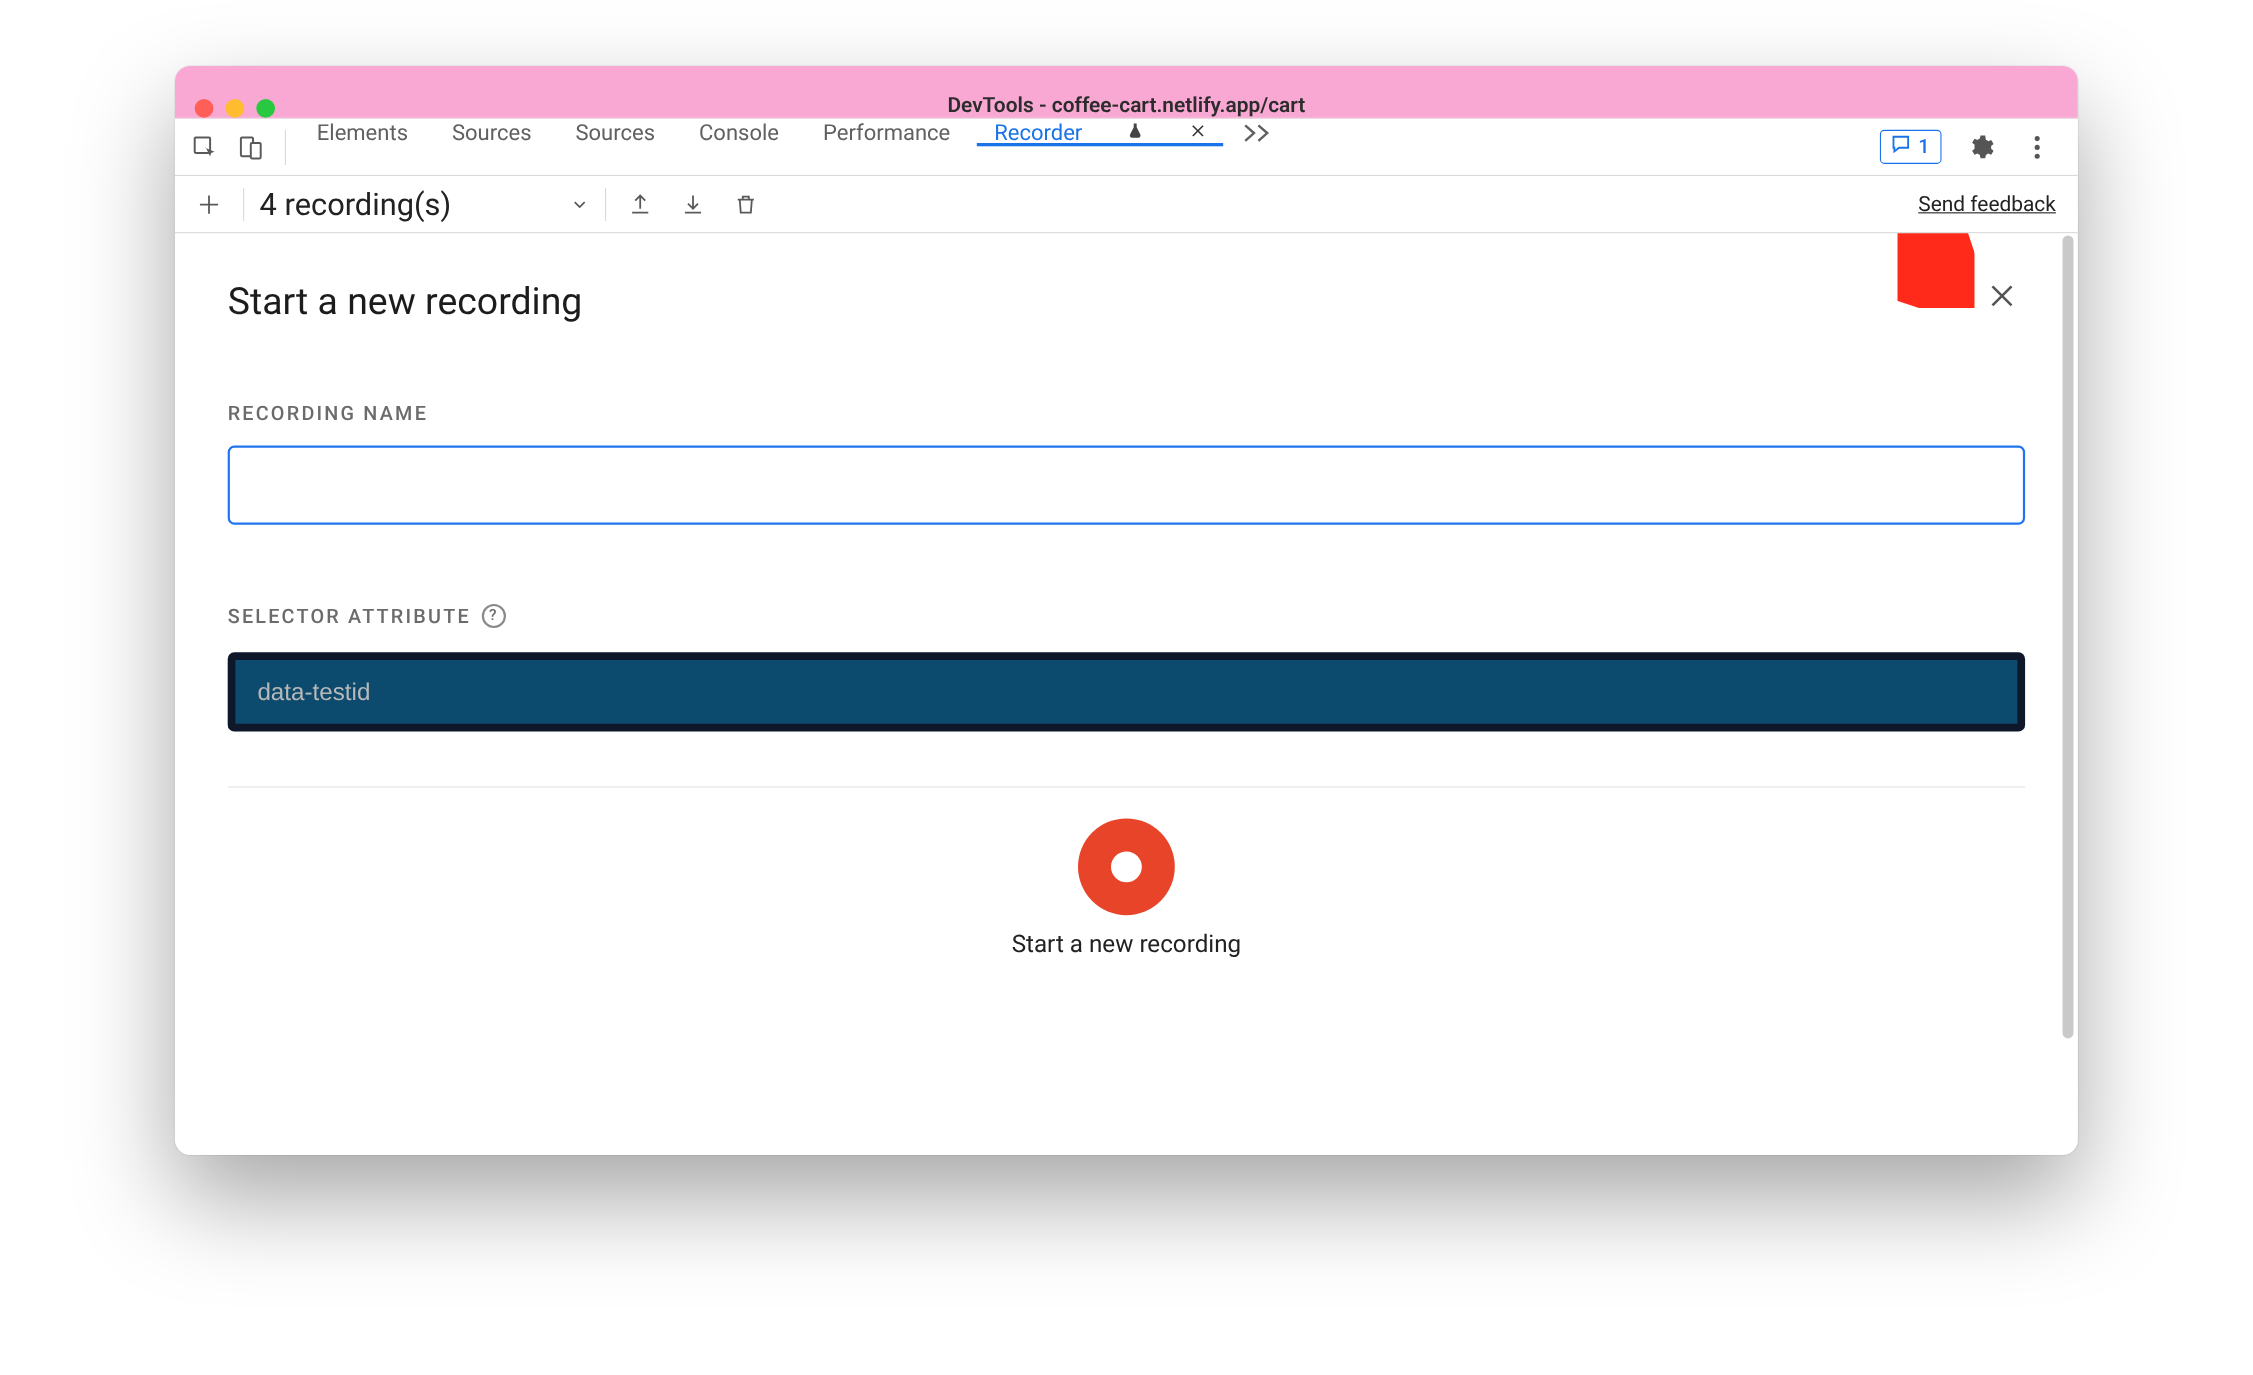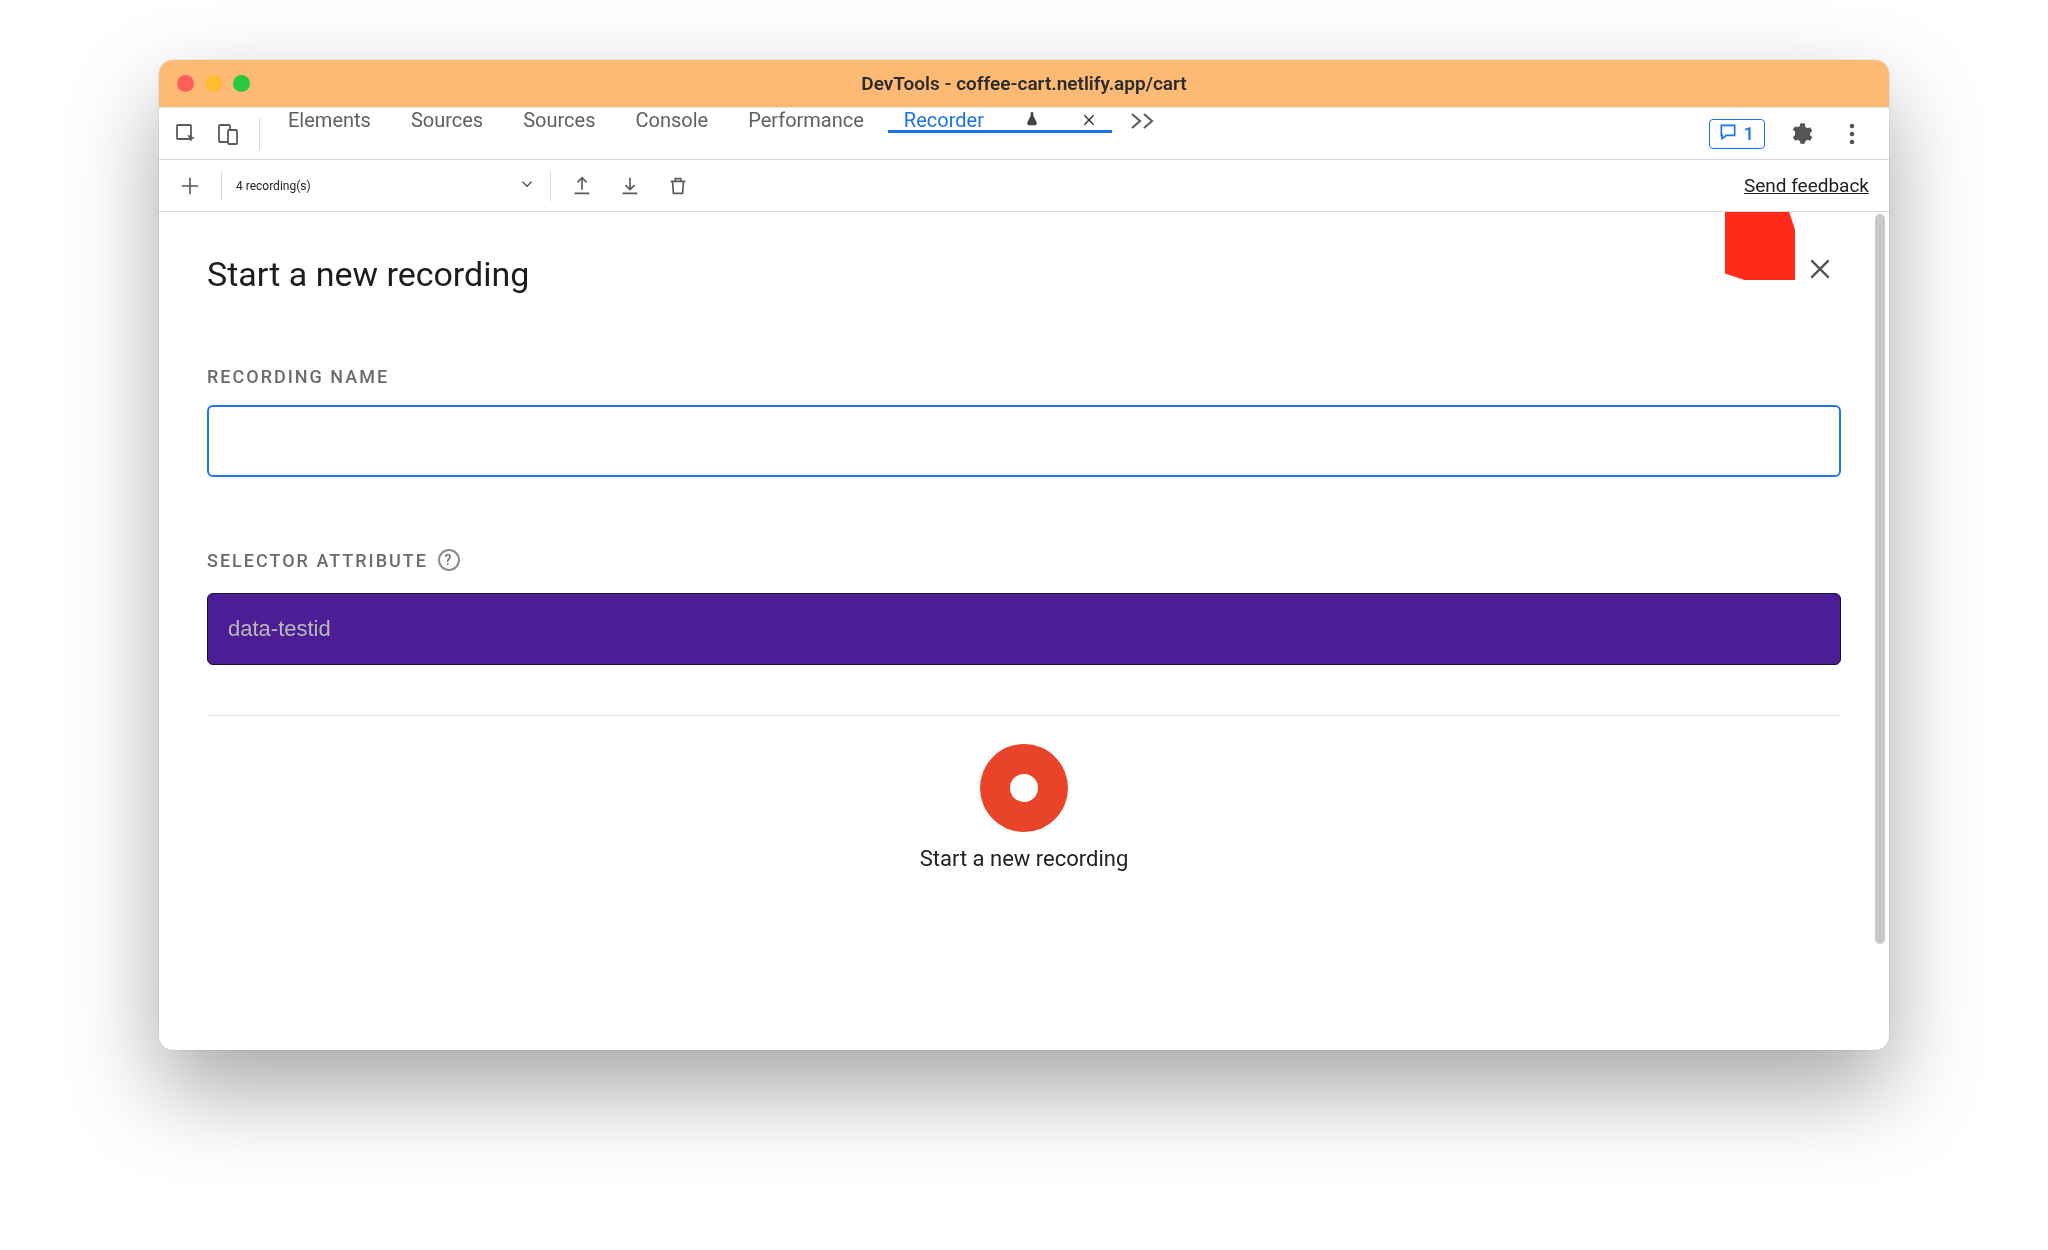--- a/index.html
+++ b/index.html
@@ -20,23 +20,23 @@
     background: #fff;
     border-radius: 14px;
     box-shadow: 0 40px 90px rgba(0,0,0,0.35), 0 0 0 1px rgba(0,0,0,0.05);
     overflow: hidden;
     display: flex;
     flex-direction: column;
     position: relative;
   }
   .titlebar {
     height: 48px;
-    background: #fdba74;
+    background: #f9a8d4;
     display: flex;
-    align-items: center;
+    align-items: flex-end;
     padding: 0 18px;
     border-bottom: 1px solid #e6e1e4;
     position: relative;
   }
   .traffic { display: flex; gap: 11px; align-items: center; }
   .traffic .dot { width: 17px; height: 17px; border-radius: 50%; }
   .dot.red { background: #ff5f57; }
   .dot.yellow { background: #febc2e; }
   .dot.green { background: #28c840; }
   .window-title {
@@ -118,21 +118,21 @@
     border-bottom: 1px solid #d9d9d9;
     display: flex; align-items: center;
     padding: 0 14px;
     gap: 14px;
   }
   .secondary-bar .vsep {
     width: 1px; height: 30px; background: #d9d9d9;
   }
   .rec-select {
     display: flex; align-items: center;
-    font-size: 12px; color: #222;
+    font-size: 28px; color: #222;
     min-width: 300px;
     justify-content: space-between;
     cursor: pointer;
   }
   .rec-select .chev { color: #555; }
   .feedback {
     margin-left: auto; font-size: 19px;
     text-decoration: underline;
     color: #222; cursor: pointer;
     padding-right: 6px;
@@ -184,22 +184,22 @@
     height: 72px;
     font-size: 22px;
     padding: 0 20px;
     border: 2px solid #2074ef;
     border-radius: 6px;
     outline: none;
     background: #fff;
     color: #222;
   }
   .text-input.plain {
-    border: 1px solid #0f172a;
-    background: #4c1d95;
+    border: 7px solid #0f172a;
+    background: #0c4a6e;
     color: #999;
     margin-top: 22px;
   }
   .text-input::placeholder { color: #b8b8b8; }
   .bottom-divider {
     margin-top: 50px;
     height: 1px; background: #e3e3e3;
   }
   .record-cta {
     display: flex; flex-direction: column; align-items: center;

